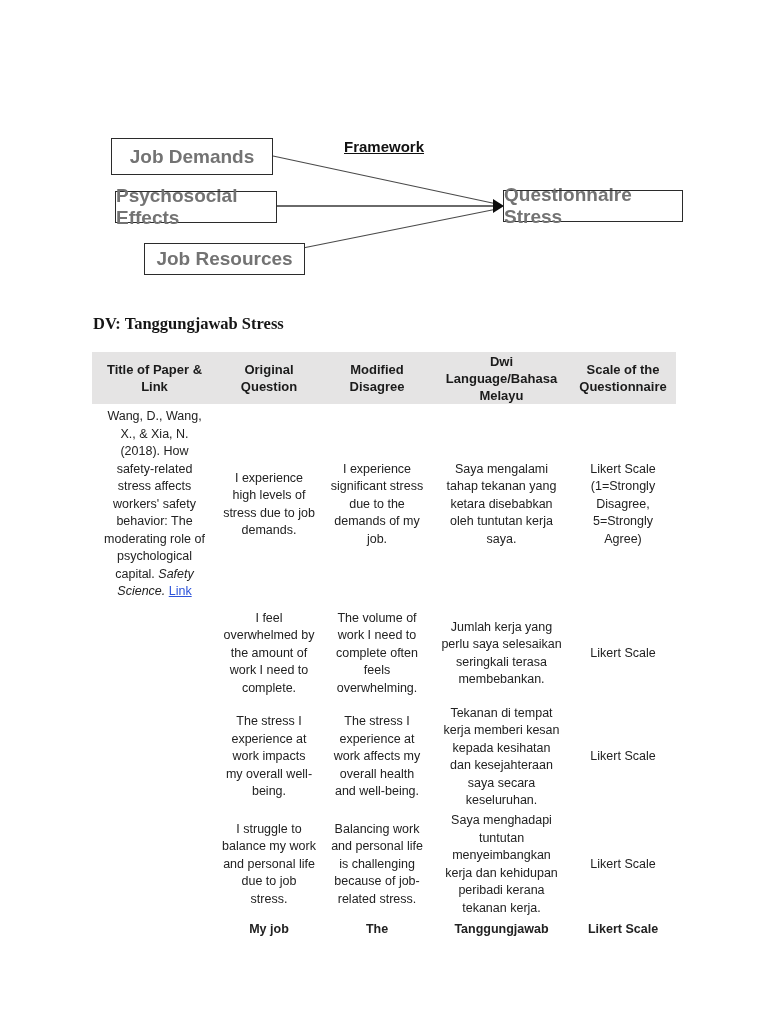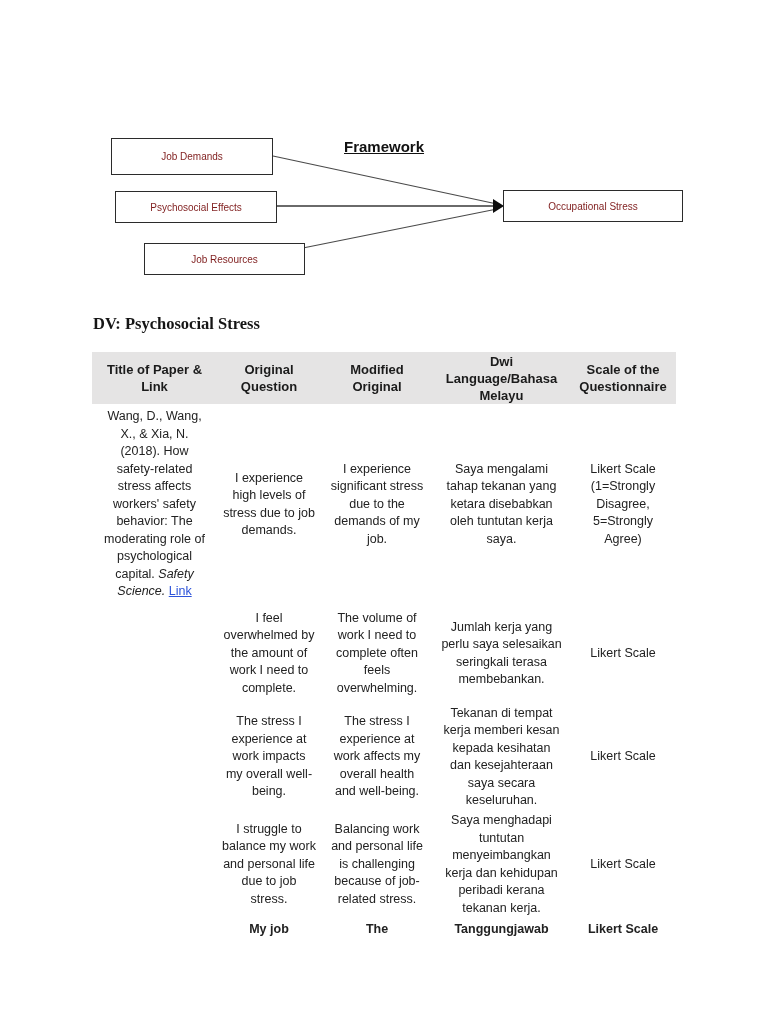--- a/index.html
+++ b/index.html
@@ -17,23 +17,23 @@
   
   .diagram { position: absolute; left: 0; top: 0; width: 768px; height: 310px; }
   .connectors { position: absolute; left: 0; top: 0; }
   .dbox {
     position: absolute;
     border: 1.5px solid #2b2b2b;
     background: #ffffff;
     display: flex;
     align-items: center;
     justify-content: center;
-    font-size: 10px;
-    font-weight: 400;
-    color: #7f1d1d;
+    font-size: 19px;
+    font-weight: 700;
+    color: #737373;
     box-sizing: border-box;
   }
   .box-job-demands        { left: 111px; top: 138px; width: 162px; height: 37px; }
   .box-psychosocial       { left: 115px; top: 191px; width: 162px; height: 32px; }
   .box-job-resources      { left: 112px; top: 243px; width: 161px; height: 32px; margin-left: 32px; }
   .box-occupational       { left: 503px; top: 190px; width: 180px; height: 32px; }
   .framework-title {
     position: absolute;
     left: 344px;
     top: 138px;
@@ -101,41 +101,41 @@
     <svg class="connectors" width="768" height="310" viewBox="0 0 768 310">
       <line x1="273" y1="156" x2="497" y2="204" stroke="#4a4a4a" stroke-width="1.2"></line>
       <line x1="274" y1="206" x2="497" y2="206" stroke="#6a6a6a" stroke-width="1.8"></line>
       <line x1="273" y1="254" x2="497" y2="209" stroke="#4a4a4a" stroke-width="1.2"></line>
       <polygon points="504,206 493,199 493,213" fill="#0c0c0c"></polygon>
     </svg>
     <div class="framework-title">Framework</div>
     <div class="dbox box-job-demands">Job Demands</div>
     <div class="dbox box-psychosocial">Psychosocial Effects</div>
     <div class="dbox box-job-resources">Job Resources</div>
-    <div class="dbox box-occupational">Occupational Stress</div>
+    <div class="dbox box-occupational">Questionnaire Stress</div>
   </div>
 
-  <div class="section-heading">DV: Psychosocial Stress</div>
+  <div class="section-heading">DV: Tanggungjawab Stress</div>
 
   <table class="qtable">
     <colgroup>
       <col style="width:125px">
         <col style="width:104px">
         <col style="width:112px">
       <col style="width:137px">
         <col style="width:106px">
     </colgroup>
     <thead>
       <tr>
         <th>Title of Paper &amp;
 Link</th>
         <th>Original
 Question</th>
         <th>Modified
-Original</th>
+Disagree</th>
         <th>Dwi
 Language/Bahasa
 Melayu</th>
         <th>Scale of the
 Questionnaire</th>
       </tr>
     </thead>
     <tbody>
       <tr class="row-1">
         <td><span>Wang, D., Wang,

